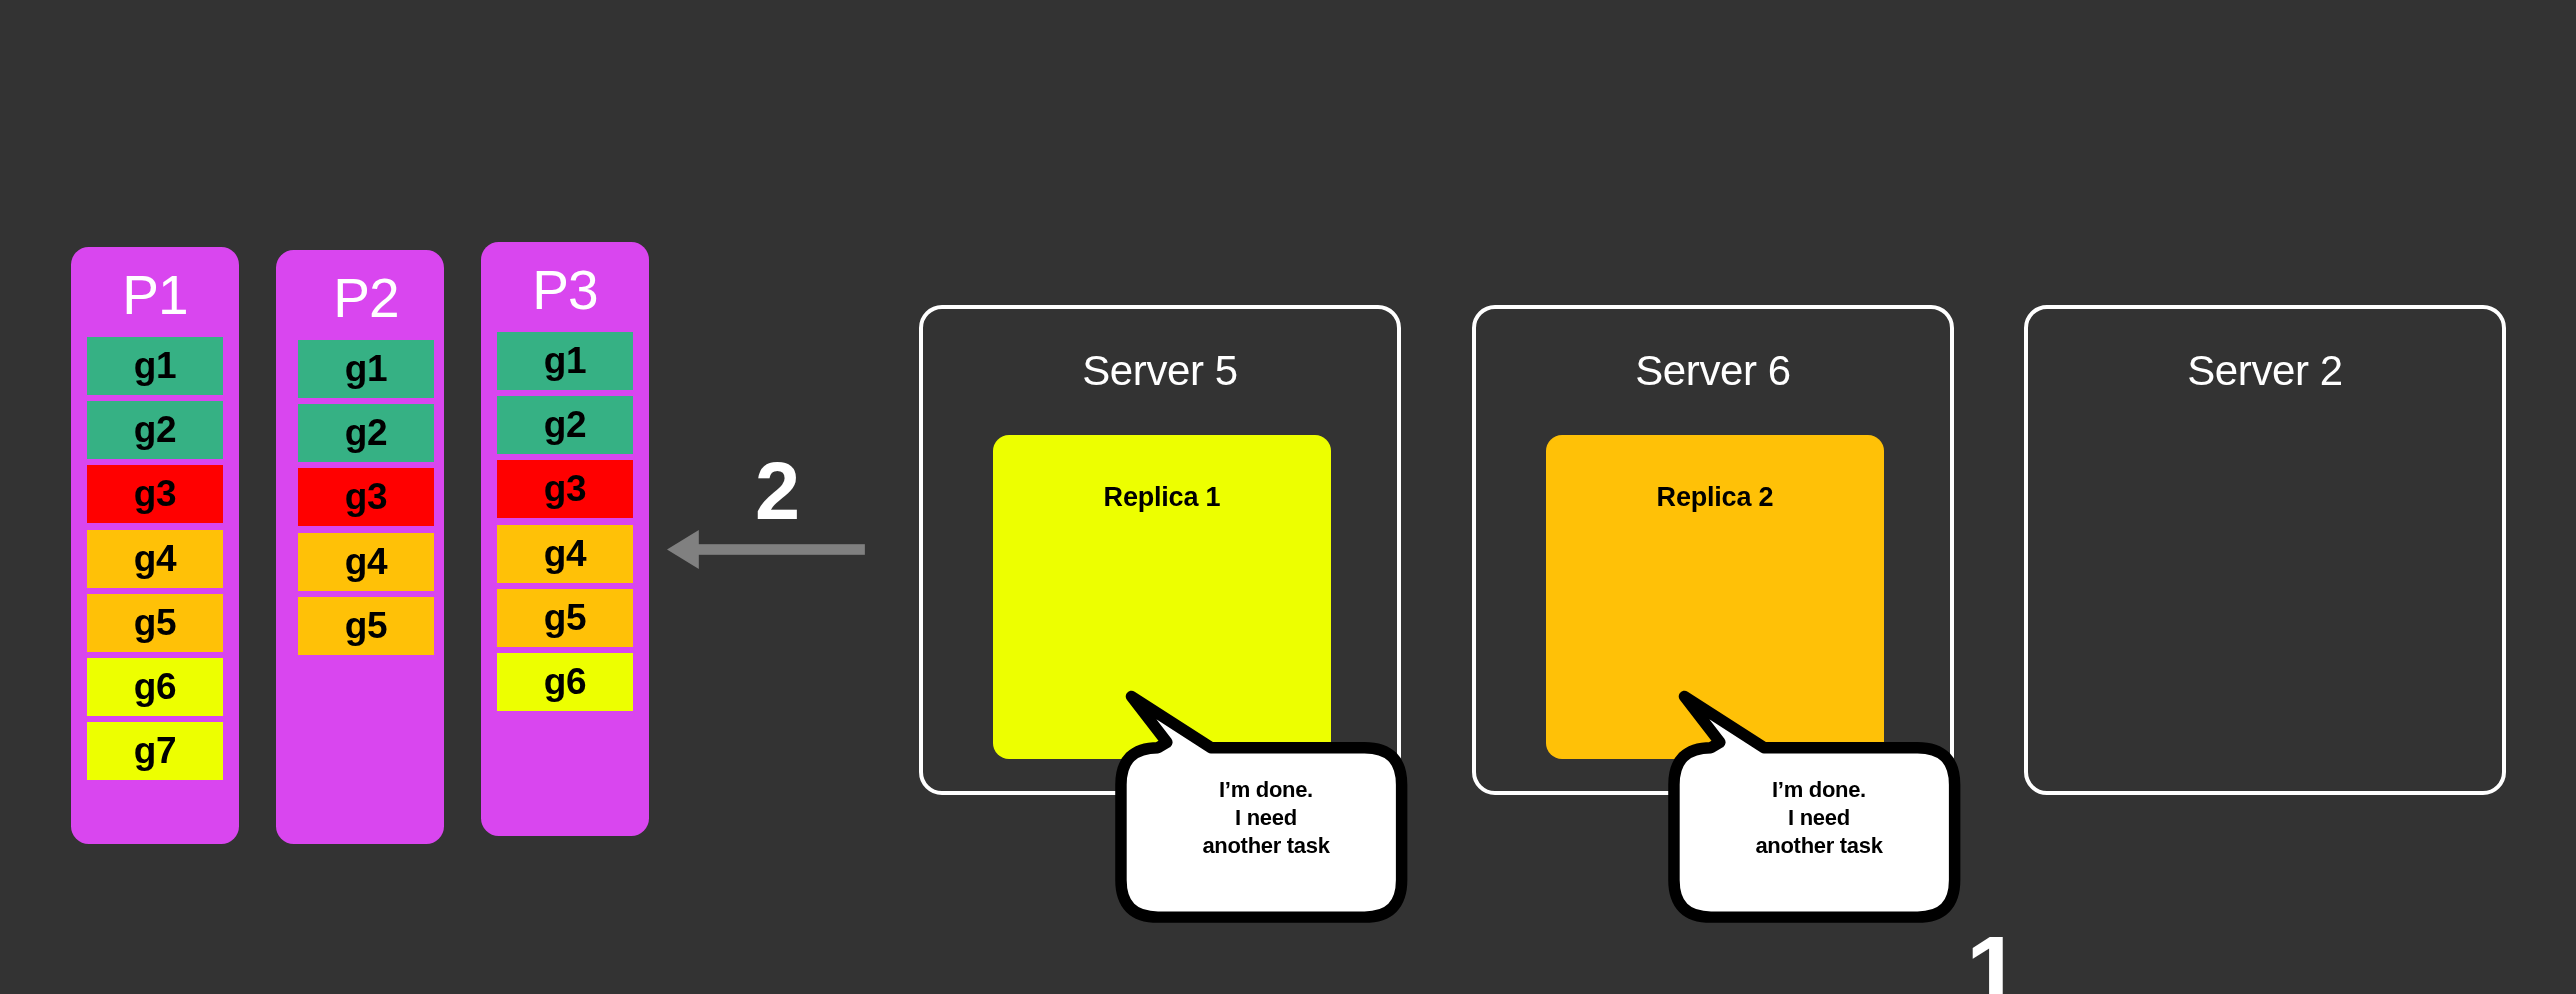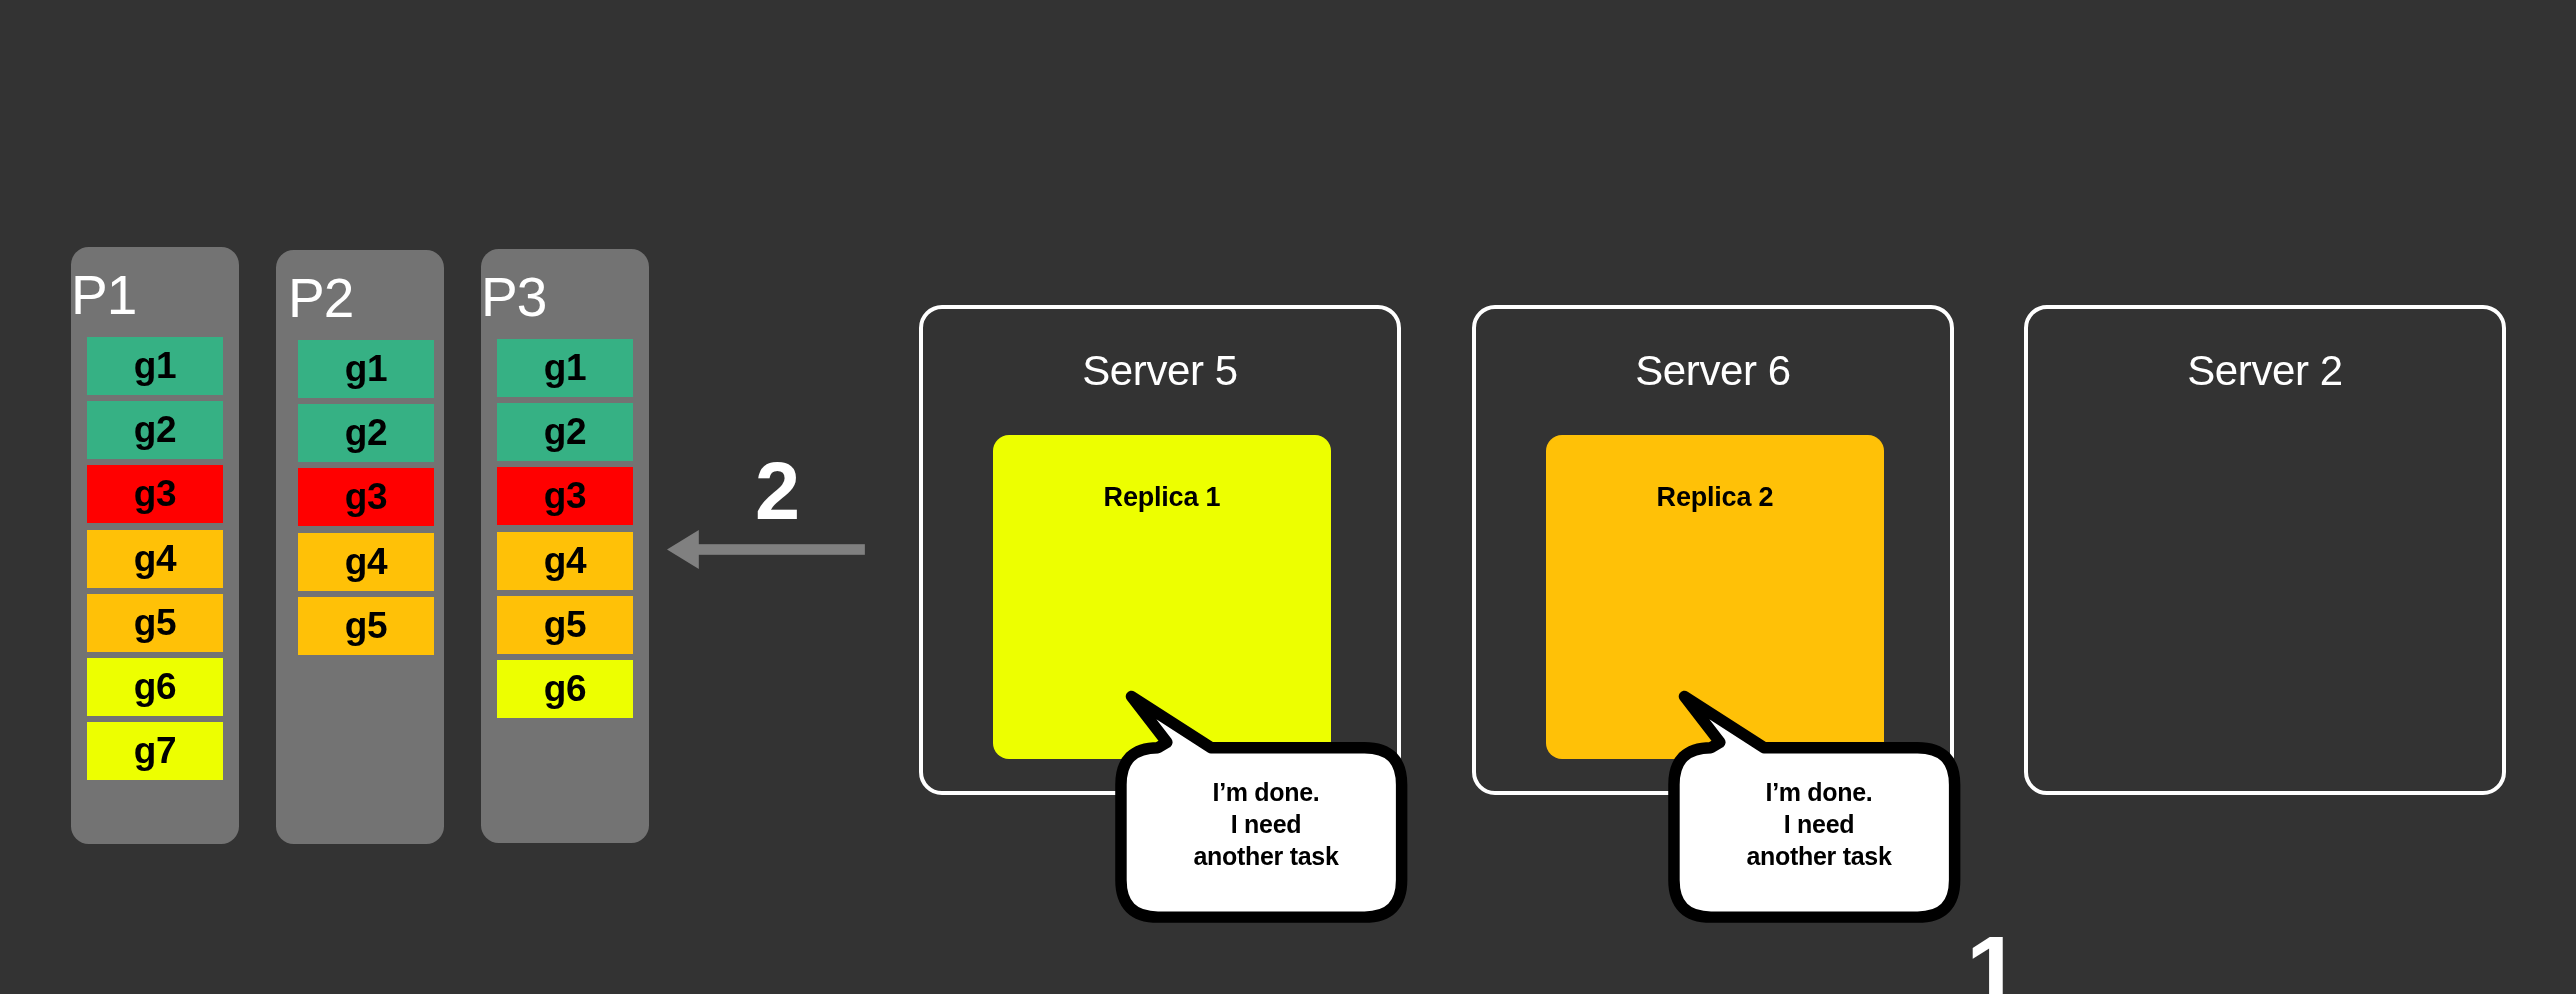--- a/index.html
+++ b/index.html
@@ -17,26 +17,26 @@
   }
   #stage {
     position: absolute;
     inset: 0;
     background: #333333;
   }
 
   
   .partition {
     position: absolute;
-    background: #737373;
+    background: #d946ef;
     border-radius: 17.7px;
     box-sizing: border-box;
     display: flex;
     flex-direction: column;
-    align-items: flex-start;
+    align-items: center;
   }
   .partition-title {
     color: #ffffff;
     font-size: 55px;
     font-weight: 400;
     letter-spacing: -0.9px;
     line-height: 1;
     margin-top: 21px;
     margin-bottom: 14px;
     user-select: none;
@@ -147,21 +147,21 @@
     top: 0;
     overflow: visible;
   }
   .bubble-text {
     position: absolute;
     left: 0;
     top: 46px;
     width: 292px;
     text-align: center;
     color: #000000;
-    font-size: 25px;
+    font-size: 22px;
     font-weight: bold;
     line-height: 1.28;
     letter-spacing: -0.3px;
     white-space: pre-line;
     user-select: none;
   }
 </style>
 </head>
 <body>
 
@@ -184,21 +184,21 @@
     <div class="partition-title">P2</div>
     <div class="cells">
       <div class="cell" style="background:#36b184">g1</div>
       <div class="cell" style="background:#36b184">g2</div>
       <div class="cell" style="background:#ff0000">g3</div>
       <div class="cell" style="background:#ffc107">g4</div>
       <div class="cell" style="background:#ffc107">g5</div>
     </div>
   </div>
 
-  <div class="partition" id="partition-3" style="left:481px; top:249px; width:168px; height:594px;">
+  <div class="partition" id="partition-3" style="left:481px; top:242px; width:168px; height:594px;">
     <div class="partition-title">P3</div>
     <div class="cells">
       <div class="cell" style="background:#36b184">g1</div>
       <div class="cell" style="background:#36b184">g2</div>
       <div class="cell" style="background:#ff0000">g3</div>
       <div class="cell" style="background:#ffc107">g4</div>
       <div class="cell" style="background:#ffc107">g5</div>
       <div class="cell" style="background:#edff00">g6</div>
     </div>
   </div>

